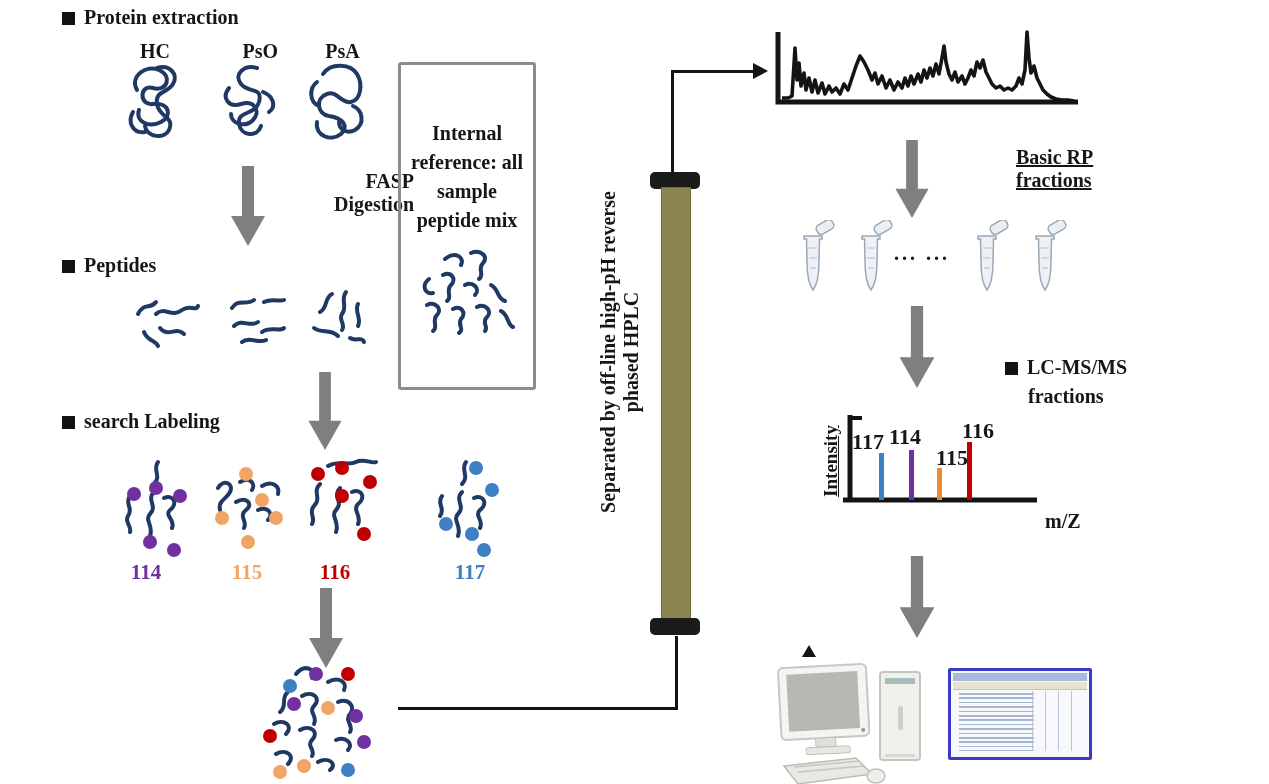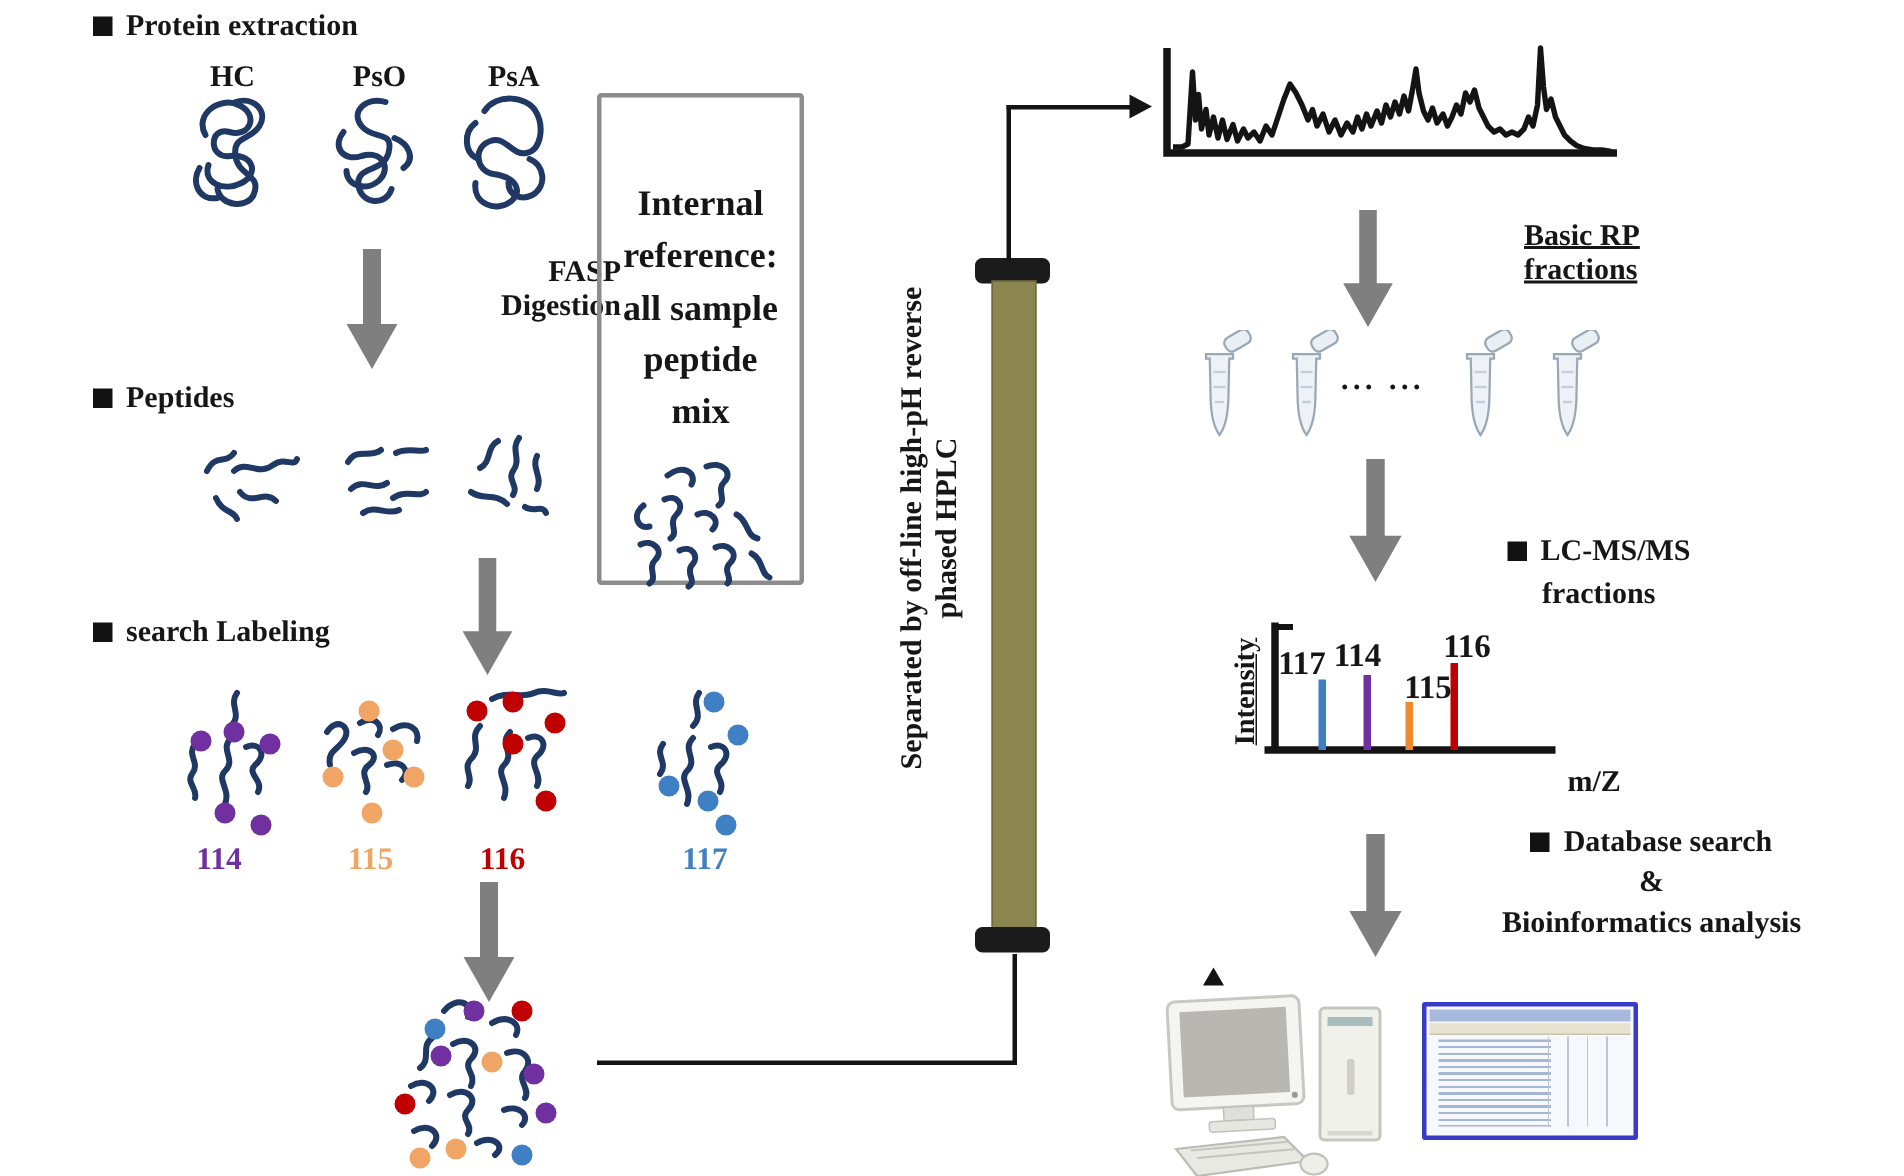--- a/index.html
+++ b/index.html
@@ -10,41 +10,41 @@
   .bullet{display:inline-block;width:13px;height:13px;background:#121212;margin-right:9px;position:relative;top:1px;}
   .sq{stroke:#1f3864;stroke-width:4;fill:none;stroke-linecap:round;stroke-linejoin:round;}
   .dot{stroke:none;fill:currentColor;}
   .c114{fill:#7030a0}.c115{fill:#f0a564}.c116{fill:#c00000}.c117{fill:#3f7fc4}
   .garrow{fill:#7f7f7f;}
   .line{background:#141414;}
   .tagnum{font-size:21px;text-align:center;}
   .ctrcol{background:#8b8550;border:1px solid #6e693e;}
   .cap{background:#1b1b1b;border-radius:5px;}
   .rotvert{transform:rotate(-90deg);text-align:center;}
-  .refbox{border:3px solid #8c8c8c;border-radius:3px;text-align:center;font-size:24px;line-height:1.45;}
+  .refbox{border:3px solid #8c8c8c;border-radius:3px;text-align:center;font-size:20px;line-height:1.45;}
   .tri-right{width:0;height:0;border-left:15px solid #141414;border-top:8px solid transparent;border-bottom:8px solid transparent;}
   .tri-up{width:0;height:0;border-bottom:12px solid #141414;border-left:7px solid transparent;border-right:7px solid transparent;}
   .table-shot{border:3px solid #3a3ac8;border-radius:2px;background:#f7f8fc;}
   .ts-top{position:absolute;left:2px;right:2px;top:2px;height:8px;background:#a9b9de;}
   .ts-head{position:absolute;left:2px;right:2px;top:11px;height:7px;background:#e7e3cf;border-bottom:1px solid #c9c4ad;}
   .ts-rows{position:absolute;left:8px;top:22px;bottom:6px;width:54%;
            background:repeating-linear-gradient(to bottom,#96abca 0 1.6px,transparent 1.6px 4.4px);opacity:.85;}
   .ts-cols{position:absolute;right:5px;top:20px;bottom:6px;width:38%;
            background:repeating-linear-gradient(90deg,#bcc5d8 0 1px,transparent 1px 13px);}
   .ell{font-size:20px;letter-spacing:3px;}
 </style>
 </head>
 <body>
 
 <div id="stage">
 
   <div class="abs lbl" style="left:62px;top:6px;"><span class="bullet"></span><span>Protein extraction</span></div>
 
   <div class="abs lbl" style="left:130px;top:40px;width:50px;text-align:center;">HC</div>
-  <div class="abs lbl" style="left:228px;top:40px;width:50px;text-align:center;">PsO</div>
+  <div class="abs lbl" style="left:228px;top:40px;width:50px;text-align:right;">PsO</div>
   <div class="abs lbl" style="left:315px;top:40px;width:55px;text-align:center;">PsA</div>
 
   <svg class="abs" style="left:123px;top:60px;" width="62" height="84" viewBox="0 0 62 84">
     <path class="sq" d="M14,30 C6,16 24,4 36,10 C50,16 44,32 30,28 C16,24 16,46 30,44 C46,42 50,56 38,62 C26,68 12,62 16,50"></path>
     <path class="sq" d="M34,8 C46,4 56,14 50,24 C44,34 32,30 34,44 C36,58 52,56 46,70 C42,79 24,78 22,66"></path>
     <path class="sq" d="M10,52 C4,62 10,74 22,72"></path>
   </svg>
   <svg class="abs" style="left:216px;top:62px;" width="64" height="84" viewBox="0 0 62 84">
     <path class="sq" d="M40,6 C28,2 16,12 24,22 C32,32 46,24 42,40 C38,54 20,48 22,62 C24,74 40,76 44,64"></path>
     <path class="sq" d="M12,26 C4,36 12,46 24,42 C38,38 44,50 36,58 C28,66 14,62 14,52"></path>
@@ -264,25 +264,20 @@
     <rect x="94" y="45" width="5" height="50" style="fill: rgb(112, 48, 160);"></rect>
     <rect x="122" y="63" width="5" height="32" style="fill: rgb(238, 138, 46);"></rect>
     <rect x="152" y="37" width="5" height="58" style="fill: rgb(192, 0, 0);"></rect>
     <text x="53" y="44" font-size="22" font-weight="bold" text-anchor="middle" fill="#161616">117</text>
     <text x="90" y="39" font-size="22" font-weight="bold" text-anchor="middle" fill="#161616">114</text>
     <text x="137" y="60" font-size="22" font-weight="bold" text-anchor="middle" fill="#161616">115</text>
     <text x="163" y="33" font-size="22" font-weight="bold" text-anchor="middle" fill="#161616">116</text>
   </svg>
   <div class="abs lbl" style="left:1045px;top:510px;">m/Z</div>
 
-  <div class="abs lbl" style="left:975px;top:548px;width:252px;text-align:center;line-height:1.35;">
-    <div><span class="bullet"></span><span>Database search</span></div>
-    <div>&amp;</div>
-    <div>Bioinformatics analysis</div>
-  </div>
 
   <svg class="abs" style="left:899px;top:556px;" width="36" height="82" viewBox="0 0 34 80">
     <polygon class="garrow" points="11,0 23,0 23,50 34,50 17,80 0,50 11,50"></polygon>
   </svg>
 
   <div class="abs tri-up" style="left:802px;top:645px;"></div>
   <svg class="abs" style="left:772px;top:658px;" width="164" height="126" viewBox="0 0 164 126">
     <g transform="rotate(-3 50 50)">
       <rect x="8" y="8" width="88" height="72" rx="5" fill="#f4f4f1" stroke="#c8c8c2" stroke-width="2"></rect>
       <rect x="16" y="15" width="71" height="57" fill="#b9b7b2"></rect>

